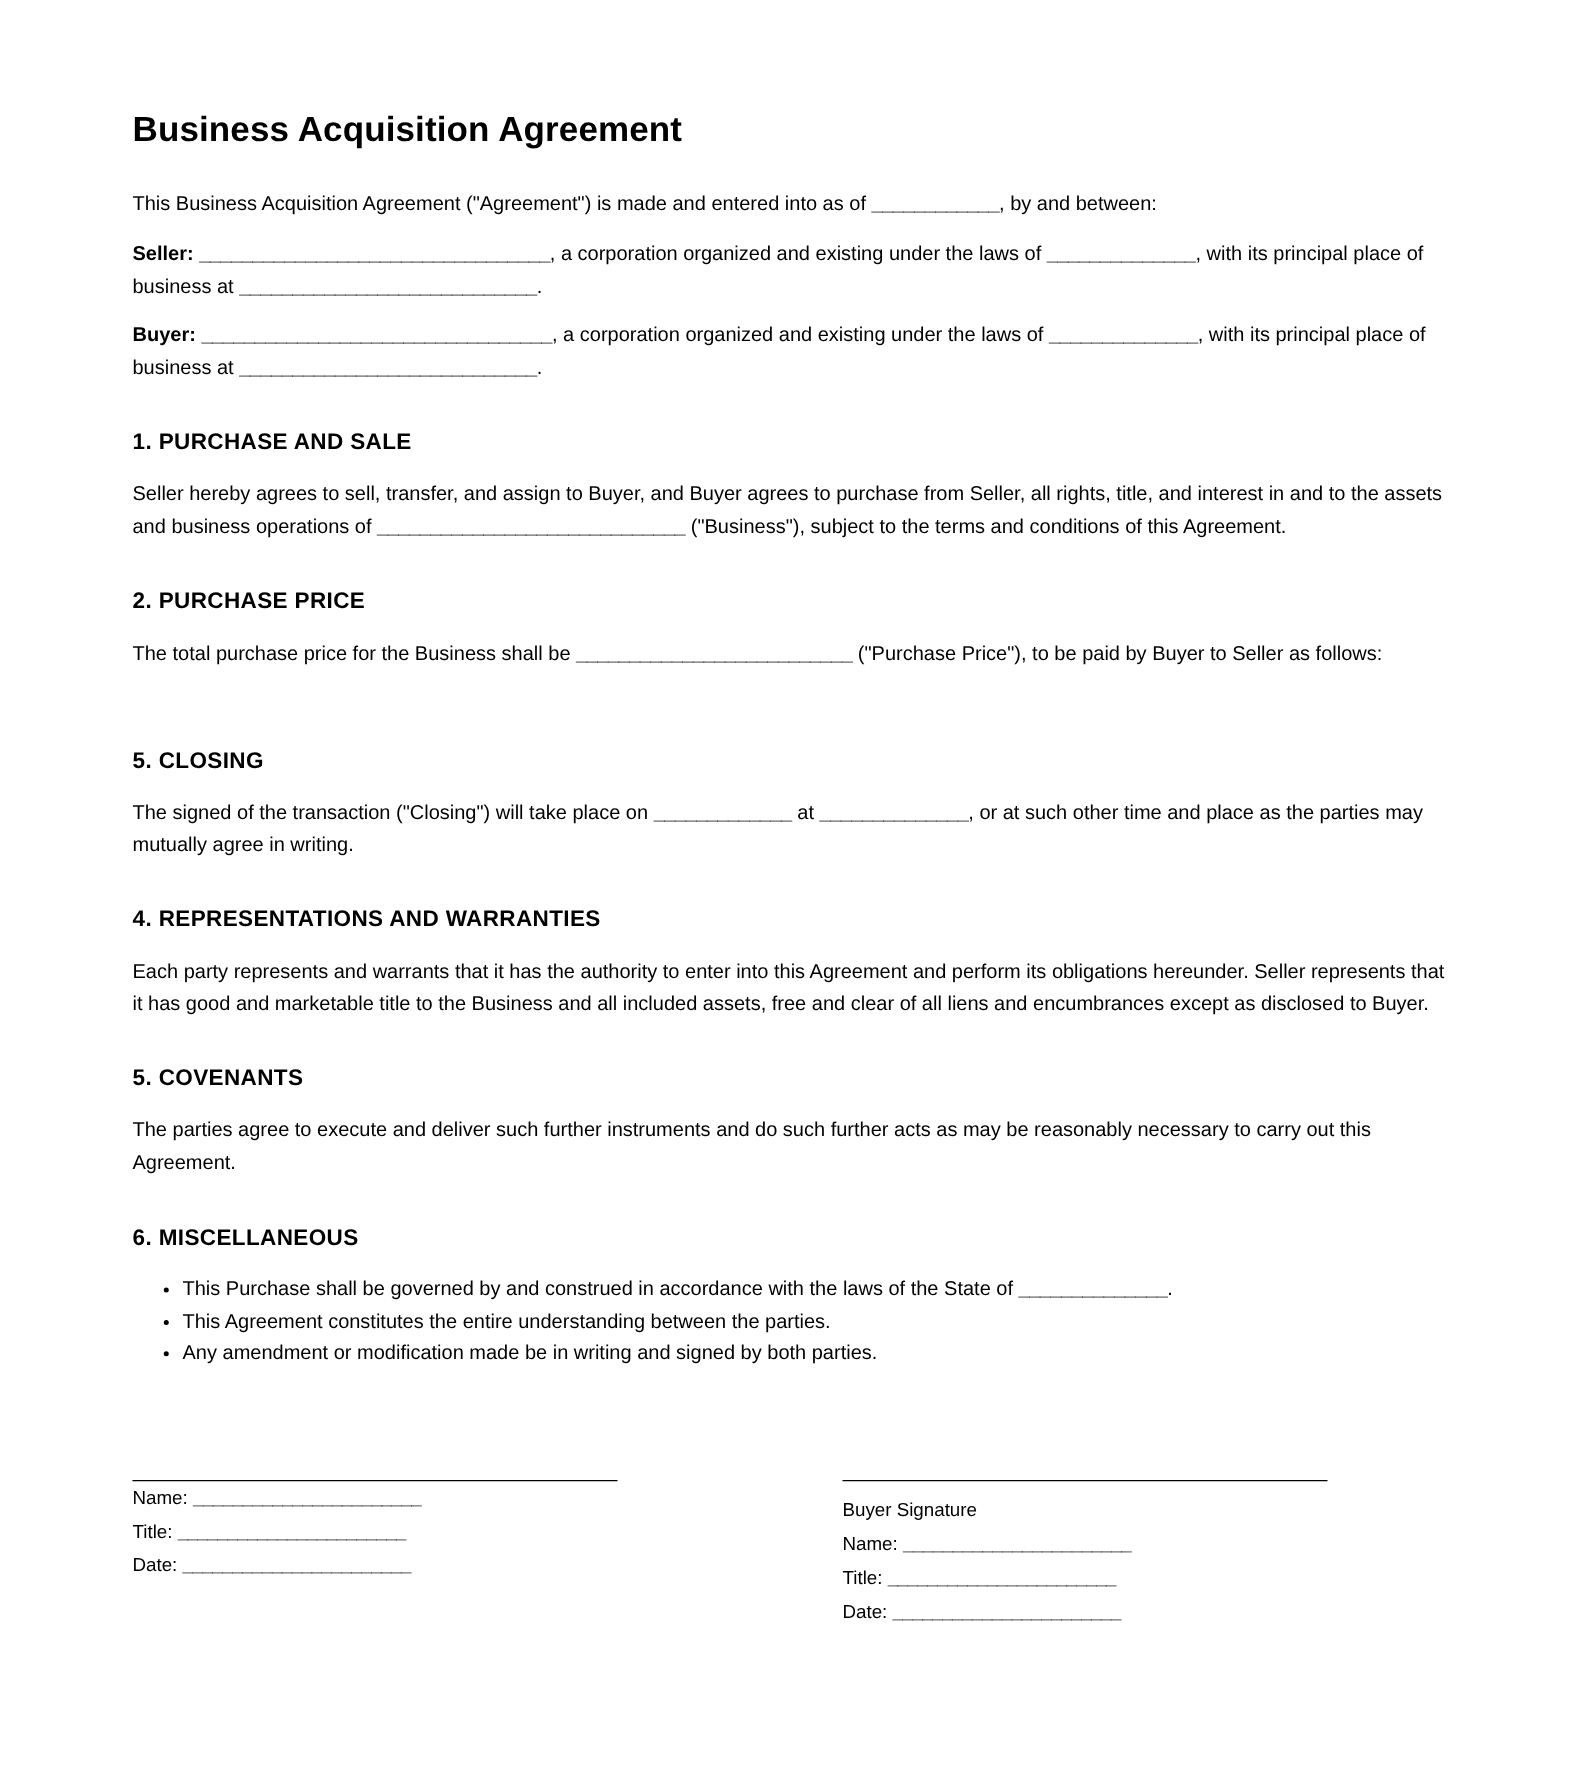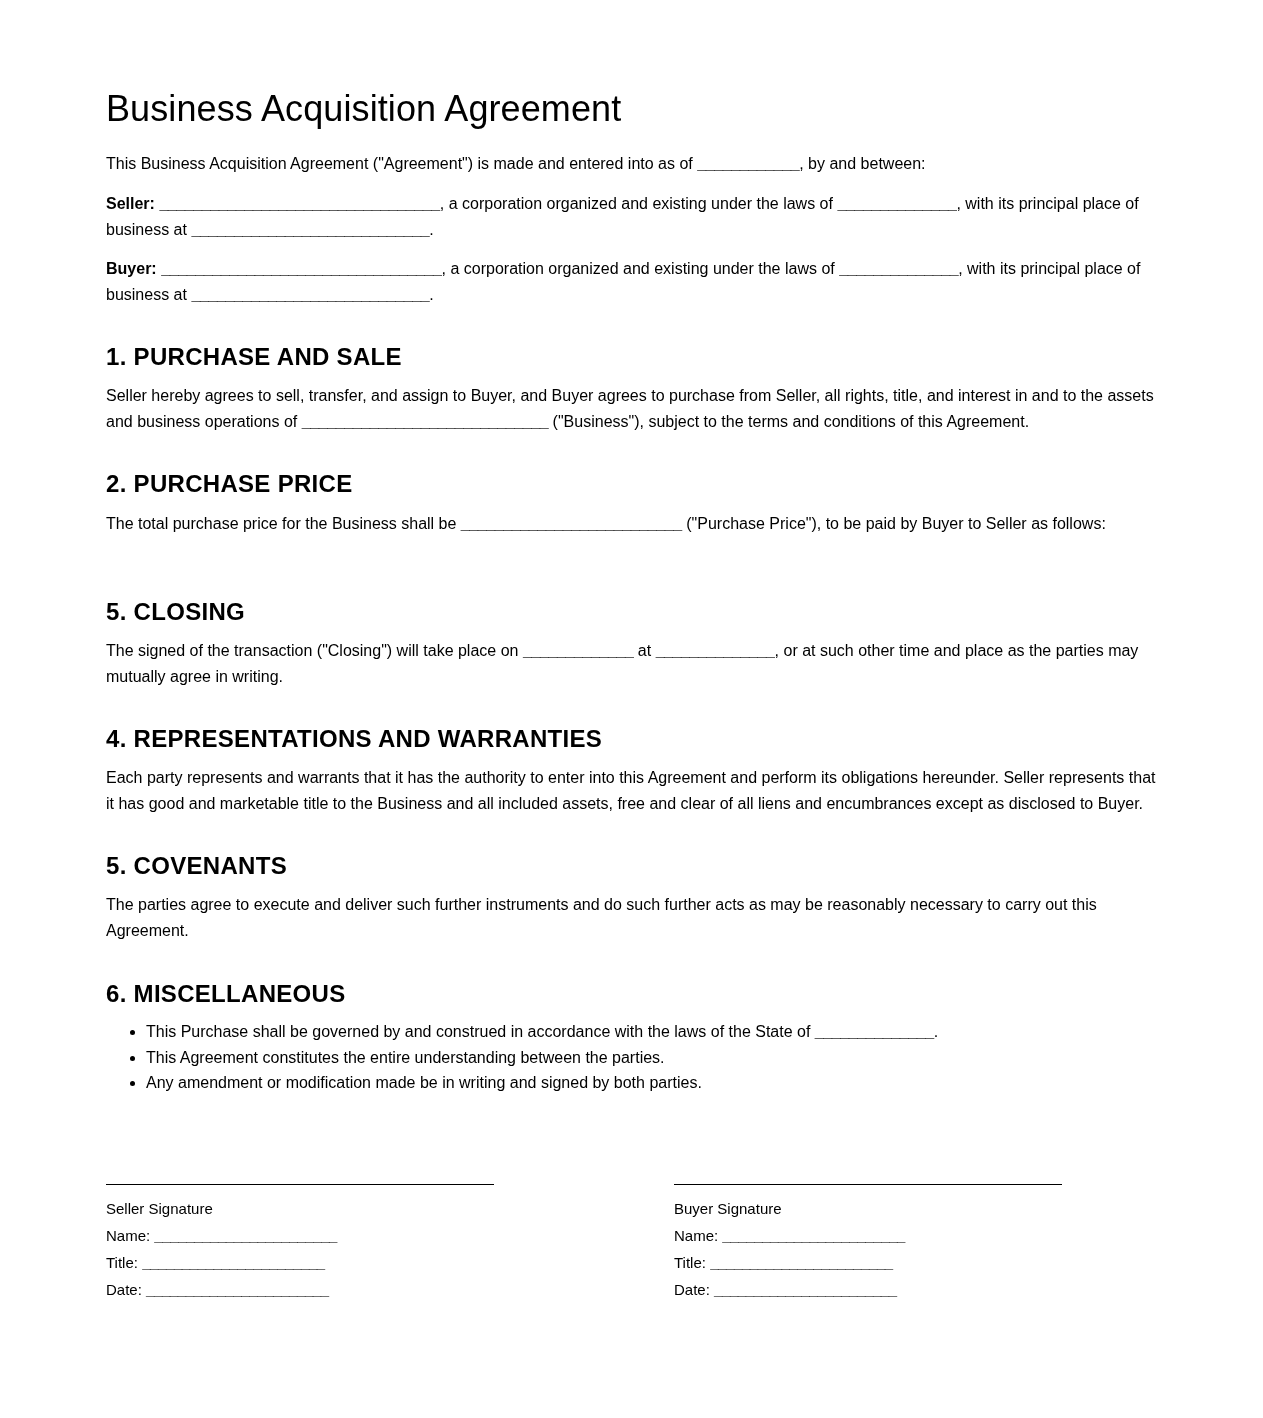--- a/index.html
+++ b/index.html
@@ -5,27 +5,27 @@
   html, body { margin: 0; padding: 0; background: #ffffff; }
   body {
     width: 1263px; height: 1418px; overflow: hidden;
     font-family: "Liberation Sans", sans-serif;
     color: #000;
     font-size: 16px;
   }
   .page { position: relative; padding: 0 106px; }
   h1 {
     position: absolute; left: 106px; top: 88px; margin: 0;
-    font-size: 36px; font-weight: normal; letter-spacing: 0.1px;
+    font-size: 28px; font-weight: bold; letter-spacing: 0.1px;
   }
   .p { position: absolute; left: 106px; width: 1056px; line-height: 26px; margin: 0; }
   .blank { font-weight: bold; letter-spacing: -0.4px; margin-top: 32px; }
   h2 {
     position: absolute; left: 106px; margin: 0;
-    font-size: 24px; font-weight: bold; letter-spacing: 0.3px;
+    font-size: 18px; font-weight: bold; letter-spacing: 0.3px;
   }
   ul.misc { position: absolute; left: 106px; top: 1019px; margin: 0; padding-left: 40px; width: 1000px; }
   ul.misc li { line-height: 25.5px; }
   .sig { position: absolute; top: 1184px; width: 388px; font-size: 15px; }
   .sig .rule { border-top: 1px solid #000; width: 388px; height: 0; }
   .sig .lbl { margin-top: 10px; line-height: 27px; }
   .sig .row { line-height: 27px; }
 </style>
 </head>
 <body>
@@ -56,21 +56,20 @@
 
   <h2 style="top:980px">6. MISCELLANEOUS</h2>
   <ul class="misc">
     <li><span>This Purchase shall be governed by and construed in accordance with the laws of the State of </span><span class="blank">______________</span><span>.</span></li>
     <li>This Agreement constitutes the entire understanding between the parties.</li>
     <li>Any amendment or modification made be in writing and signed by both parties.</li>
   </ul>
 
   <div class="sig" style="left:106px">
     <div class="rule"></div>
-    <div class="lbl">Seller Signature</div>
     <div class="row"><span>Name: </span><span class="blank">_______________________</span></div>
     <div class="row"><span>Title: </span><span class="blank">_______________________</span></div>
     <div class="row"><span>Date: </span><span class="blank">_______________________</span></div>
   </div>
 
   <div class="sig" style="left:674px">
     <div class="rule"></div>
     <div class="lbl">Buyer Signature</div>
     <div class="row"><span>Name: </span><span class="blank">_______________________</span></div>
     <div class="row"><span>Title: </span><span class="blank">_______________________</span></div>

